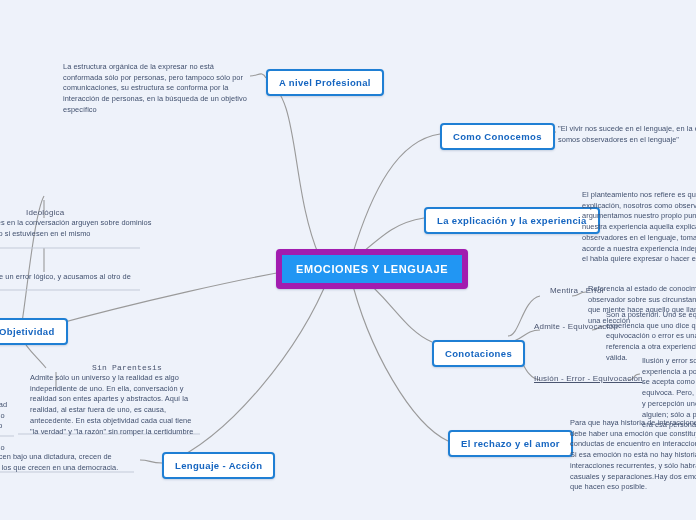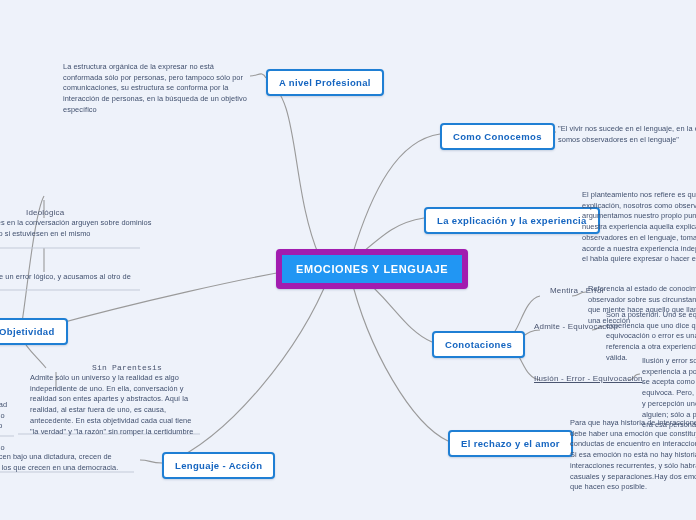--- a/index.html
+++ b/index.html
@@ -137,21 +137,21 @@
   </svg>
 
   <div class="node root" style="left:276px; top:249px;">EMOCIONES Y LENGUAJE</div>
 
   <div class="node topic" style="left:266px; top:69px;">A nivel Profesional</div>
 
   <div class="node topic" style="left:440px; top:123px;">Como Conocemos</div>
 
   <div class="node topic" style="left:424px; top:207px;">La explicación y la experiencia</div>
 
-  <div class="node topic" style="left:432px; top:331px;">Conotaciones</div>
+  <div class="node topic" style="left:432px; top:340px;">Conotaciones</div>
 
   <div class="node topic" style="left:162px; top:452px;">Lenguaje - Acción</div>
 
   <div class="node topic" style="left:448px; top:430px;">El rechazo y el amor</div>
 
   <div class="node topic" style="left:-14px; top:318px;">Objetividad</div>
 
   <div class="node sublabel" style="left:26px; top:184px;margin-top:24px;">Ideológica</div>
 
   <div class="node sublabel" style="left:92px; top:363px;font-family:Liberation Mono, monospace;">Sin Parentesis</div>

